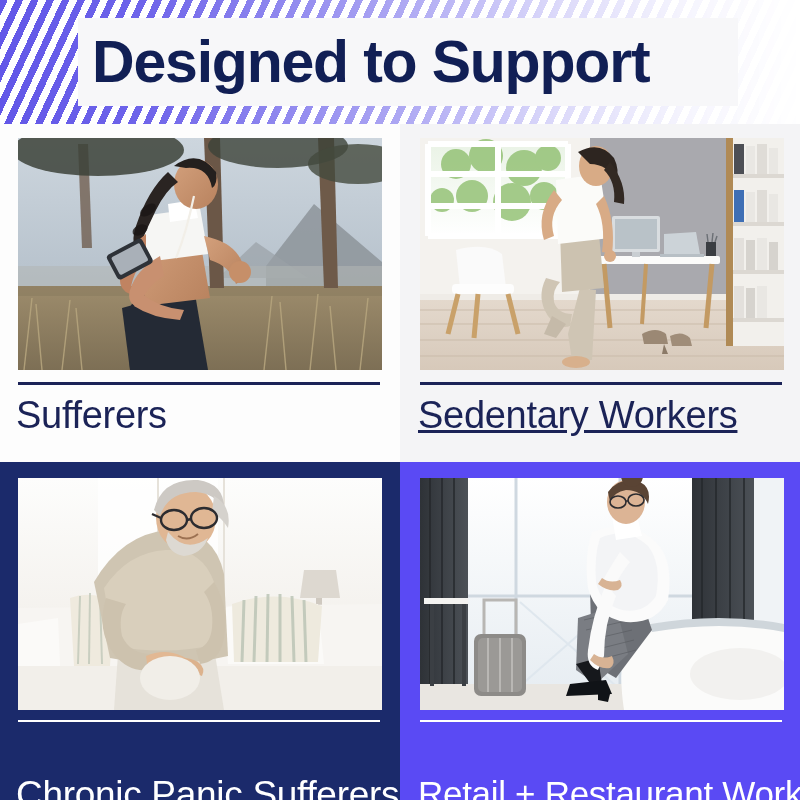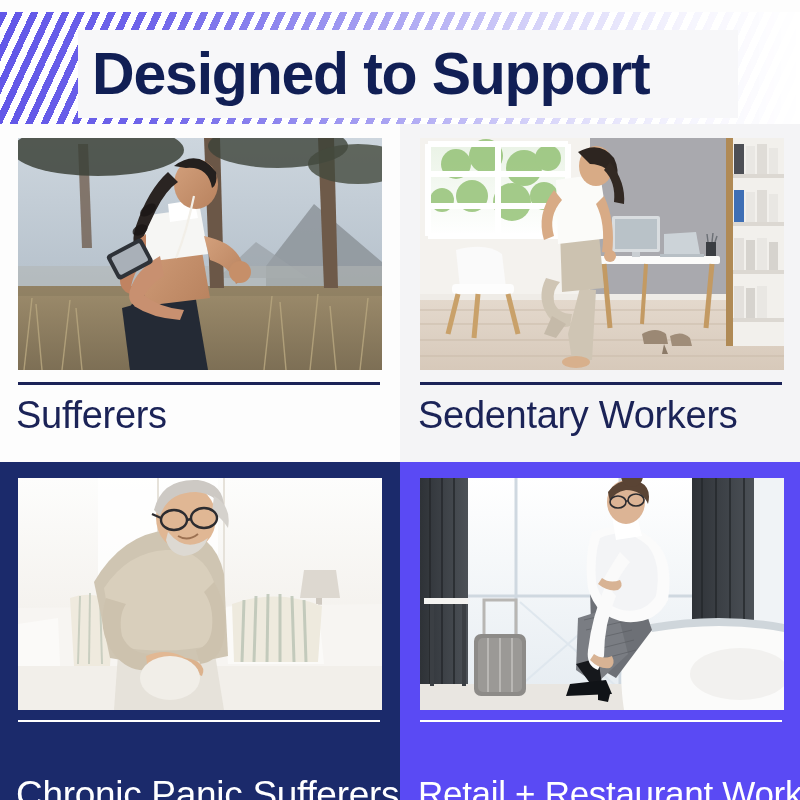--- a/index.html
+++ b/index.html
@@ -11,21 +11,21 @@
   }
   .poster{
     position:relative;
     width:800px;height:800px;
     background:#fdfdfd;
     overflow:hidden;
   }
 
   
   .header{
-    position:absolute;left:0;top:12px;width:800px;height:124px;
+    position:absolute;left:0;top:0;width:800px;height:124px;
     background:#ffffff;
     overflow:hidden;
   }
   .stripes{
     position:absolute;left:0;top:0;width:800px;height:124px;
     background-image:repeating-linear-gradient(
         115deg,
         #6257e8 0px, #6257e8 7px,
         rgba(255,255,255,0) 7px, rgba(255,255,255,0) 14px);
     -webkit-mask-image:linear-gradient(to right, rgba(0,0,0,1) 0%, rgba(0,0,0,.92) 18%, rgba(0,0,0,.55) 48%, rgba(0,0,0,.22) 70%, rgba(0,0,0,.06) 86%, rgba(0,0,0,0) 100%);
@@ -85,21 +85,21 @@
 
   .caption{
     position:absolute;left:16px;
     font-size:38px;
     font-weight:normal;
     letter-spacing:-0.3px;
     color:#1b2357;
     white-space:nowrap;
     line-height:1;
   }
-  .cell.tr .caption{left:18px;}
+  .cell.tr .caption{left:18px;text-decoration:underline;}
   .cell.bl .caption,.cell.br .caption{color:#ffffff;margin-top:42px;}
   .cell.br .caption{left:18px;}
 
   .cell.tl .rule{top:258px;}   .cell.tl .caption{top:272px;}
   .cell.tr .rule{top:258px;}   .cell.tr .caption{top:272px;}
   .cell.bl .rule{top:258px;}   .cell.bl .caption{top:272px;font-size:37px;}
   .cell.br .rule{top:258px;}   .cell.br .caption{top:272px;font-size:35px;}
 
   
   .sc{position:absolute;left:0;top:0;width:100%;height:100%;}

